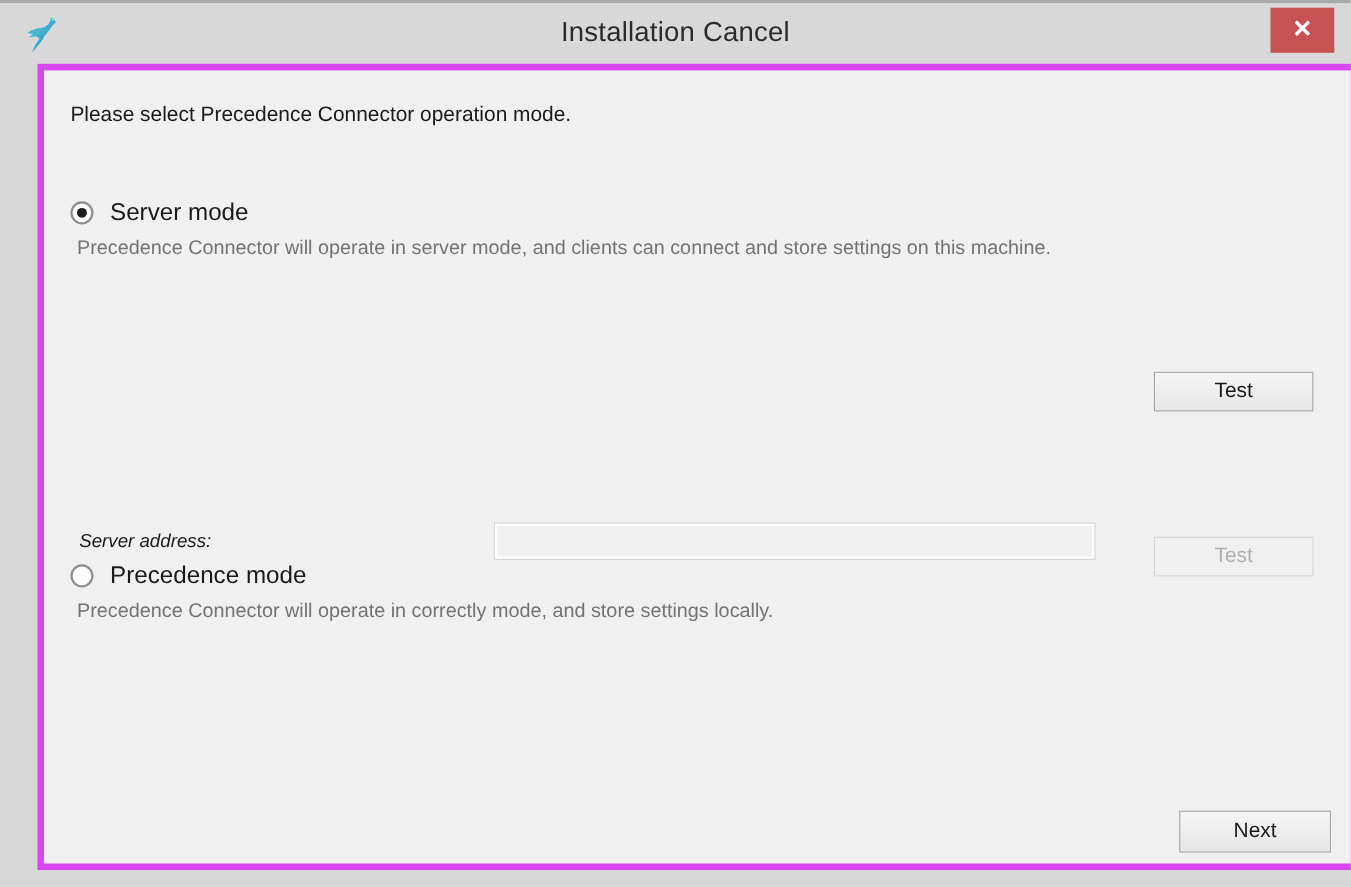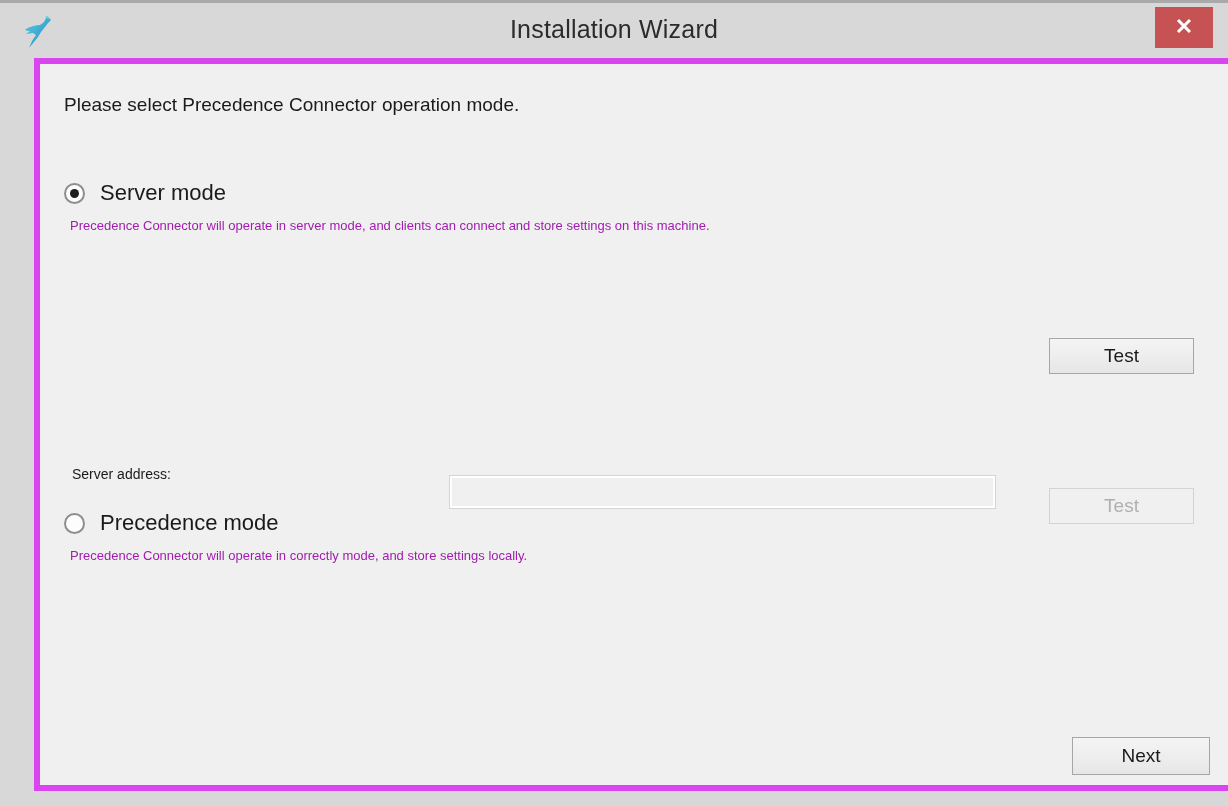--- a/index.html
+++ b/index.html
@@ -121,22 +121,22 @@
     position: absolute;
     left: 36px; top: 0px;
     font-size: 22px;
     color: #1a1a1a;
     white-space: nowrap;
     cursor: pointer;
   }
   .option-desc {
     position: absolute;
     left: 6px;
-    font-size: 13px;
-    color: #a21caf;
+    font-size: 18px;
+    color: #737373;
     line-height: 27px;
   }
 
   
   .btn {
     position: absolute;
     box-sizing: border-box;
     background: linear-gradient(to bottom, #f4f4f4 0%, #eeeeee 50%, #e6e6e6 100%);
     border: 1px solid #a6a6a6;
     color: #1a1a1a;
@@ -166,23 +166,24 @@
     width: 138px; height: 38px;
   }
   .btn-next {
     left: 1032px; top: 673px;
     width: 138px; height: 38px;
   }
 
   
   .field-label {
     position: absolute;
-    left: 32px; top: 402px;
-    font-size: 14px;
-    color: #1a1a1a;
+    left: 32px; top: 418px;
+    font-size: 17px;
+    color: #1a1a1a;
+    font-style: italic;
   }
   .text-input {
     position: absolute;
     left: 409px; top: 411px;
     width: 547px; height: 34px;
     background: #f0f0f0;
     border: 1px solid #d5d5d5;
     box-shadow: inset 0 0 0 2px #ffffff;
     box-sizing: border-box;
     font-size: 17px;
@@ -209,21 +210,21 @@
             <stop offset="55%" stop-color="#3aa8d0"></stop>
             <stop offset="100%" stop-color="#2f8fbf"></stop>
           </linearGradient>
         </defs>
         <path d="M33 8 L30 14 L26 17 L20 18 L14 20 L11 22 L16 23 L12 26 L19 25 L22 27 L18 33 L15 40 L20 34 L24 29 L27 24 L31 19 L34 15 L37 12 Z" fill="url(#birdgrad)"></path>
         <path d="M26 17 L20 18 L14 20 L11 22 L16 23 L21 22 Z" fill="#49b6d6"></path>
         <path d="M31 9 L34 11 L36 10 L33 8 Z" fill="#5fd6e0"></path>
       </svg>
     </div>
 
-    <div class="title-text">Installation Wizard</div>
+    <div class="title-text">Installation Cancel</div>
 
     <div class="close-button">
       <div class="x-glyph">✕</div>
     </div>
   </div>
 
   <div class="content-panel">
 
     <div class="intro-text">Please select Precedence Connector operation mode.</div>
 

